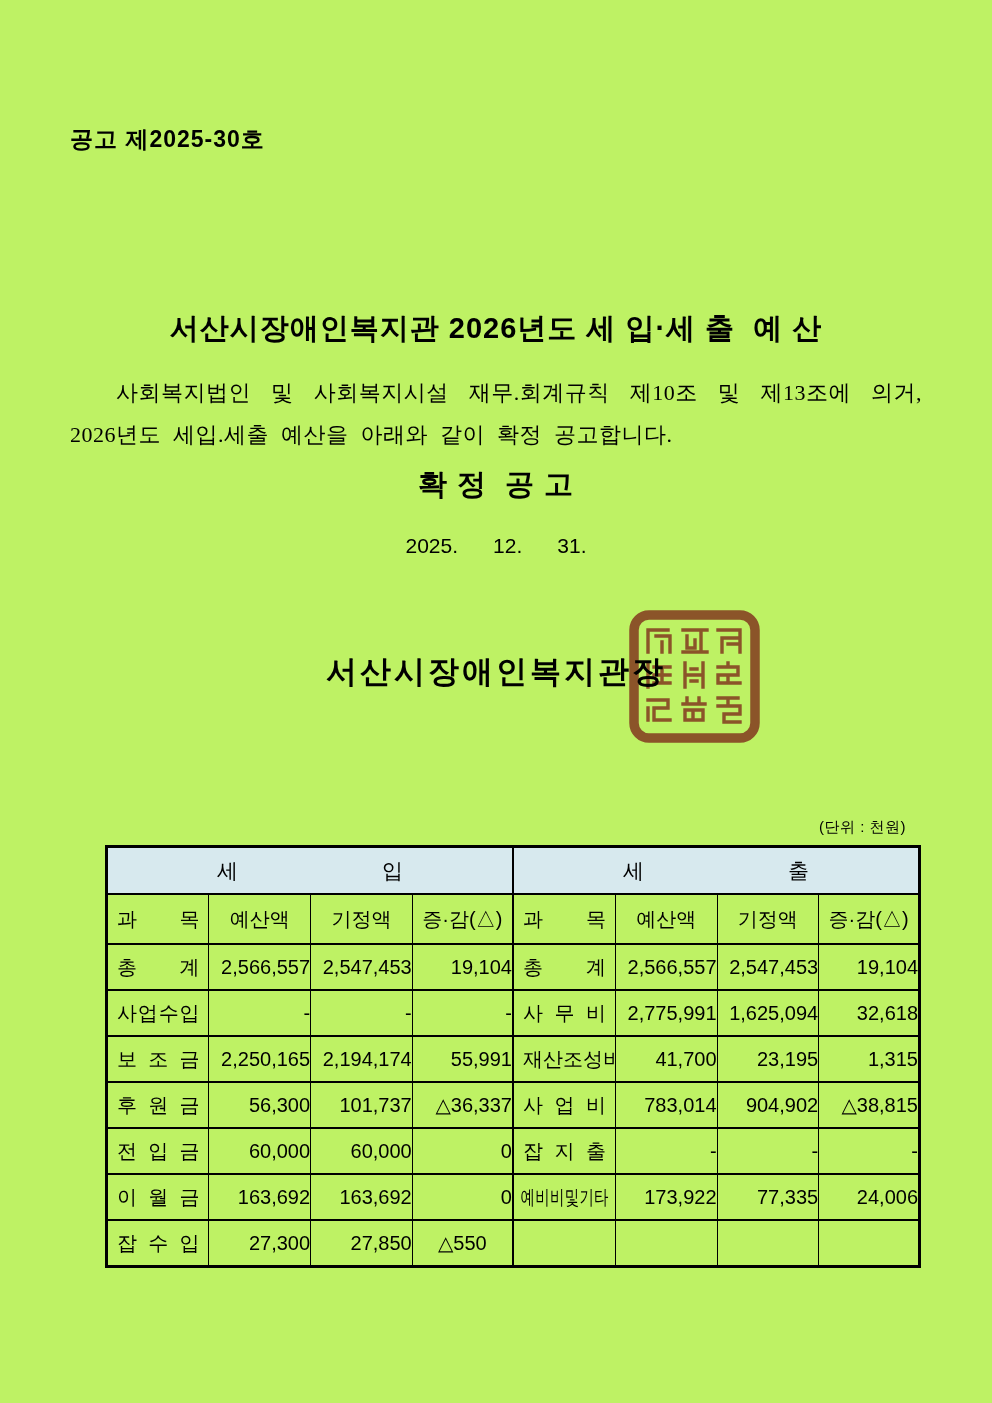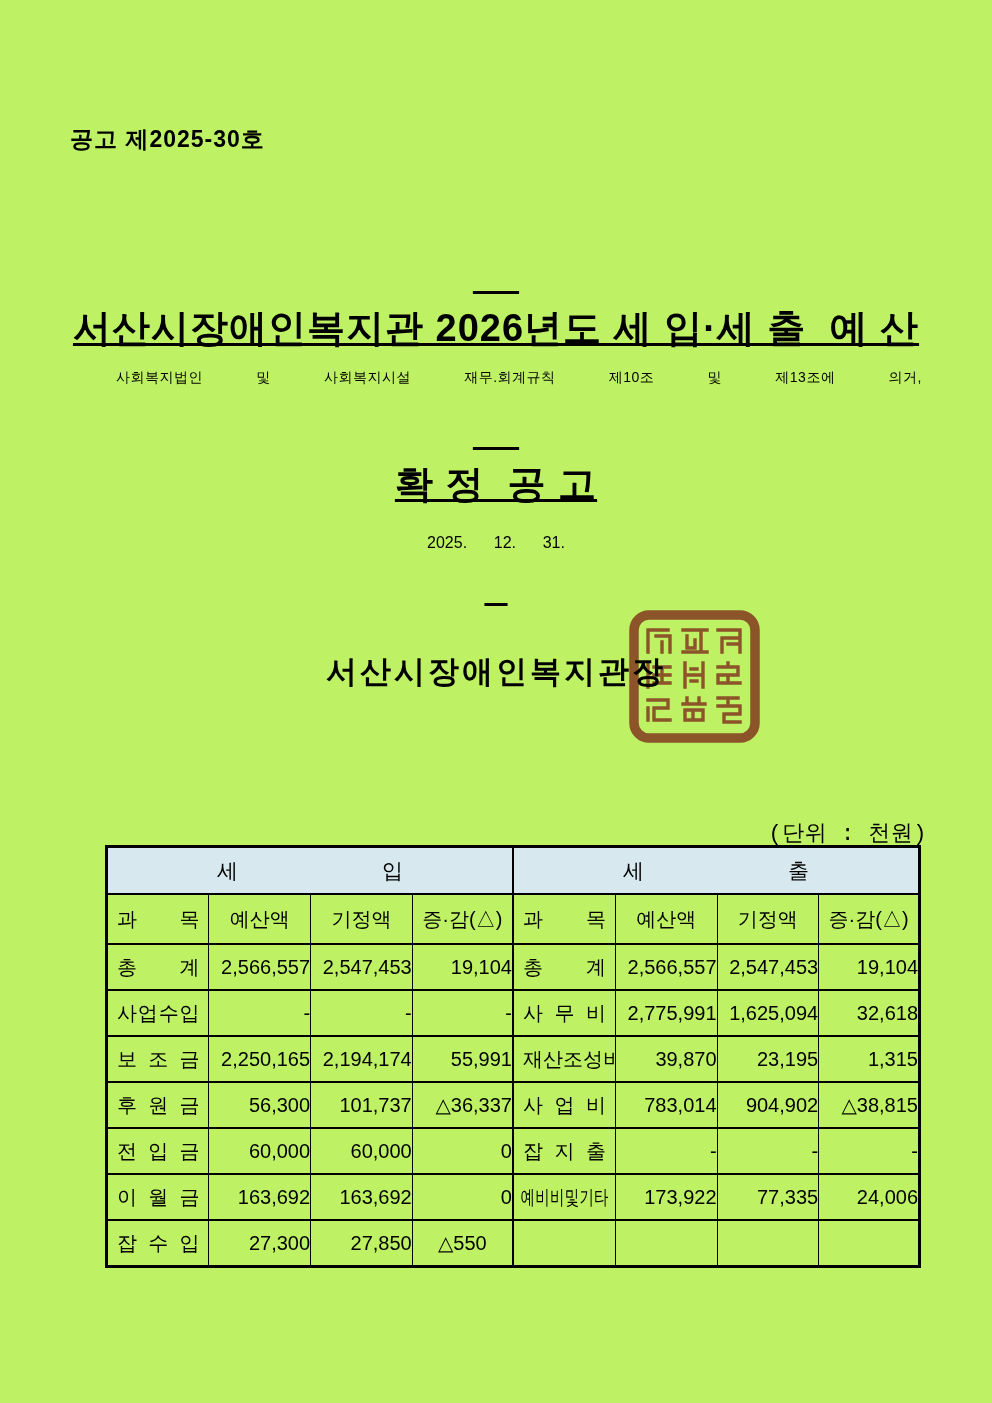--- a/index.html
+++ b/index.html
@@ -1,30 +1,30 @@
 <!DOCTYPE html>
 <html><head>
 <meta charset="utf-8">
 <style>
   html,body{margin:0;padding:0;background:#ffffff;}
   .page{
     position:relative;width:992px;height:1403px;background:#bef264;
     font-family:"Liberation Sans",sans-serif;color:#000;overflow:hidden;
   }
   .doc-number{position:absolute;left:70px;top:124px;font-size:23px;font-weight:bold;letter-spacing:1px;white-space:pre;}
-  .title{position:absolute;left:0;right:0;top:198px;text-align:center;font-weight:bold;font-size:38px;line-height:52px;letter-spacing:1px;white-space:pre-wrap;text-decoration:underline;}
-  .body-text{position:absolute;left:70px;width:852px;top:356px;font-size:14px;line-height:42px;letter-spacing:.5px;}
+  .title{position:absolute;left:0;right:0;top:198px;text-align:center;font-weight:bold;font-size:29px;line-height:52px;letter-spacing:1px;white-space:pre-wrap;}
+  .body-text{position:absolute;left:70px;width:852px;top:372px;font-size:22px;line-height:42px;letter-spacing:.5px;font-family:Liberation Serif, serif;}
   .body-line1{text-align:justify;text-align-last:justify;text-indent:46px;}
   .body-line2{text-align:left;word-spacing:6px;}
-  .date-line{position:absolute;left:0;right:0;top:534px;text-align:center;font-size:16px;white-space:pre;}
+  .date-line{position:absolute;left:0;right:0;top:534px;text-align:center;font-size:21px;white-space:pre;}
   .signer{position:absolute;left:0;right:0;top:651px;text-align:center;font-size:31px;font-weight:bold;letter-spacing:3px;white-space:pre;}
   .seal{position:absolute;left:628px;top:609px;width:133px;height:135px;mix-blend-mode:multiply;}
   .section{position:absolute;left:68px;top:785px;font-size:24px;letter-spacing:2px;display:flex;align-items:center;}
   .bullet{display:inline-block;width:19px;height:22px;border:2.5px solid #000;border-radius:50%;transform:rotate(-12deg);margin-right:16px;box-sizing:border-box;}
-  .unit-note{position:absolute;right:65px;top:818px;font-size:22px;letter-spacing:.5px;font-family:Liberation Mono, monospace;}
+  .unit-note{position:absolute;right:86px;top:818px;font-size:15px;letter-spacing:.5px;}
   table.budget{
     position:absolute;left:105px;top:845px;width:816px;
     border-collapse:collapse;table-layout:fixed;font-size:20px;
     border:3px solid #000;
   }
   table.budget th,table.budget td{
     border:1px solid #000;border-top-width:2px;border-bottom-width:2px;
     padding:0;font-weight:normal;overflow:hidden;
   }
   th.group{height:45px;background:#d7e9ee;font-weight:bold;font-size:21px;border-bottom:3px solid #000;}
@@ -46,20 +46,21 @@
 
   <div class="doc-number">공고 제2025-30호</div>
 
   <div class="title">
     <div>서산시장애인복지관 2026년도 세 입·세 출  예 산</div>
     <div>확 정  공 고</div>
   </div>
 
   <div class="body-text">
     <div class="body-line1">사회복지법인 및 사회복지시설 재무.회계규칙 제10조 및 제13조에 의거,</div>
+    <div class="body-line2">2026년도 세입.세출 예산을 아래와 같이 확정 공고합니다.</div>
   </div>
 
   <div class="date-line">2025.      12.      31.</div>
 
   <div class="signer">서산시장애인복지관장</div>
 
   <svg class="seal" viewBox="0 0 133 135" fill="none" stroke="#b5495a" stroke-width="3.4" opacity="0.92">
     <rect x="6" y="6" width="121" height="123" rx="15" stroke-width="9.5"></rect>
     <g stroke-linecap="square">
       <g transform="translate(18,17)">
@@ -199,21 +200,21 @@
           <td class="num">55,991</td>
           <td class="item divider">
             <div class="dist">
               <span>재</span>
               <span>산</span>
               <span>조</span>
               <span>성</span>
               <span>비</span>
             </div>
           </td>
-          <td class="num">39,870</td>
+          <td class="num">41,700</td>
           <td class="num">23,195</td>
           <td class="num">1,315</td>
         </tr>
         <tr>
           <td class="item">
             <div class="dist">
               <span>후</span>
               <span>원</span>
               <span>금</span>
             </div>

